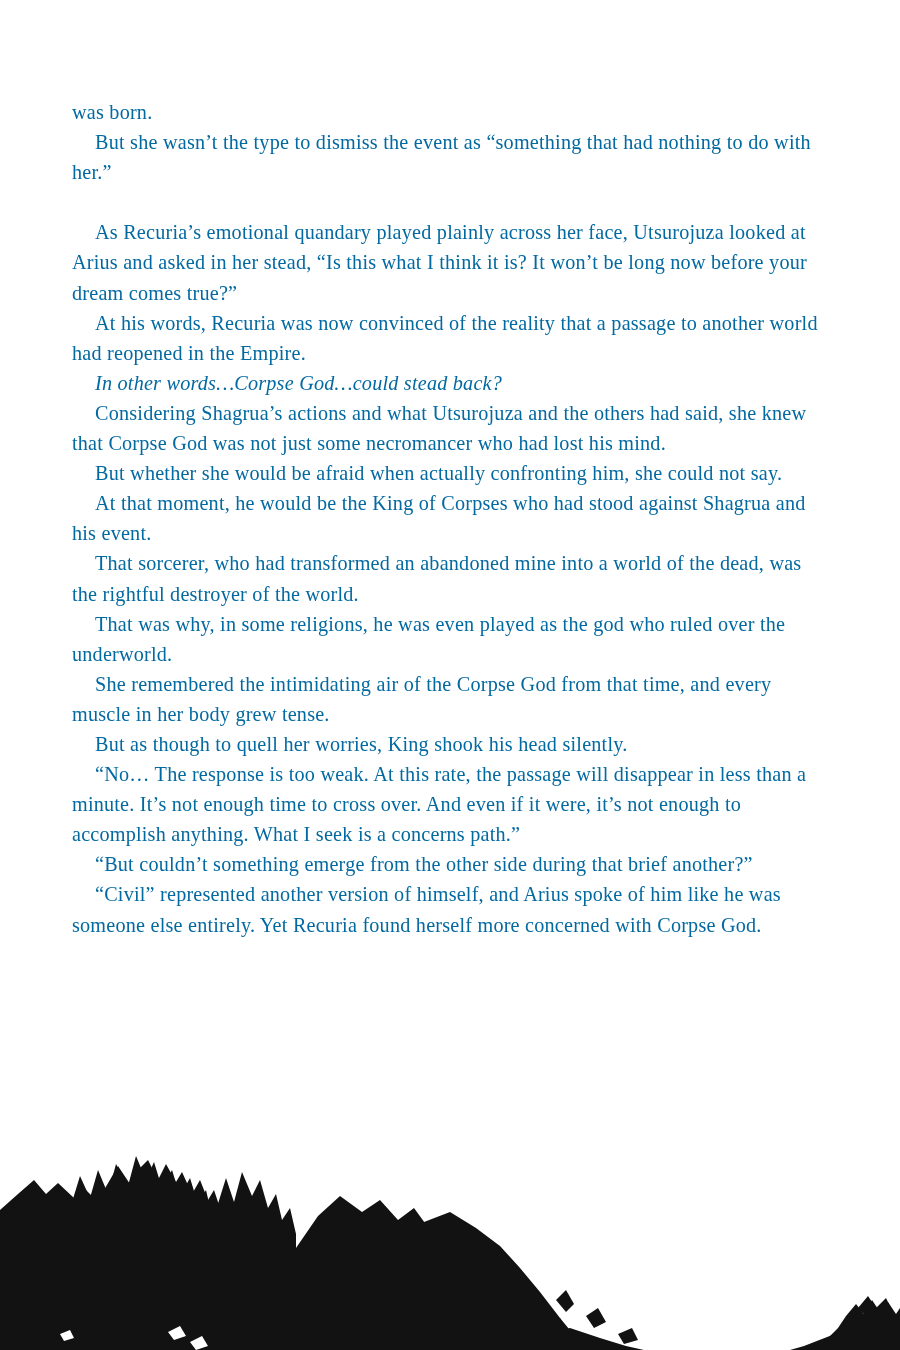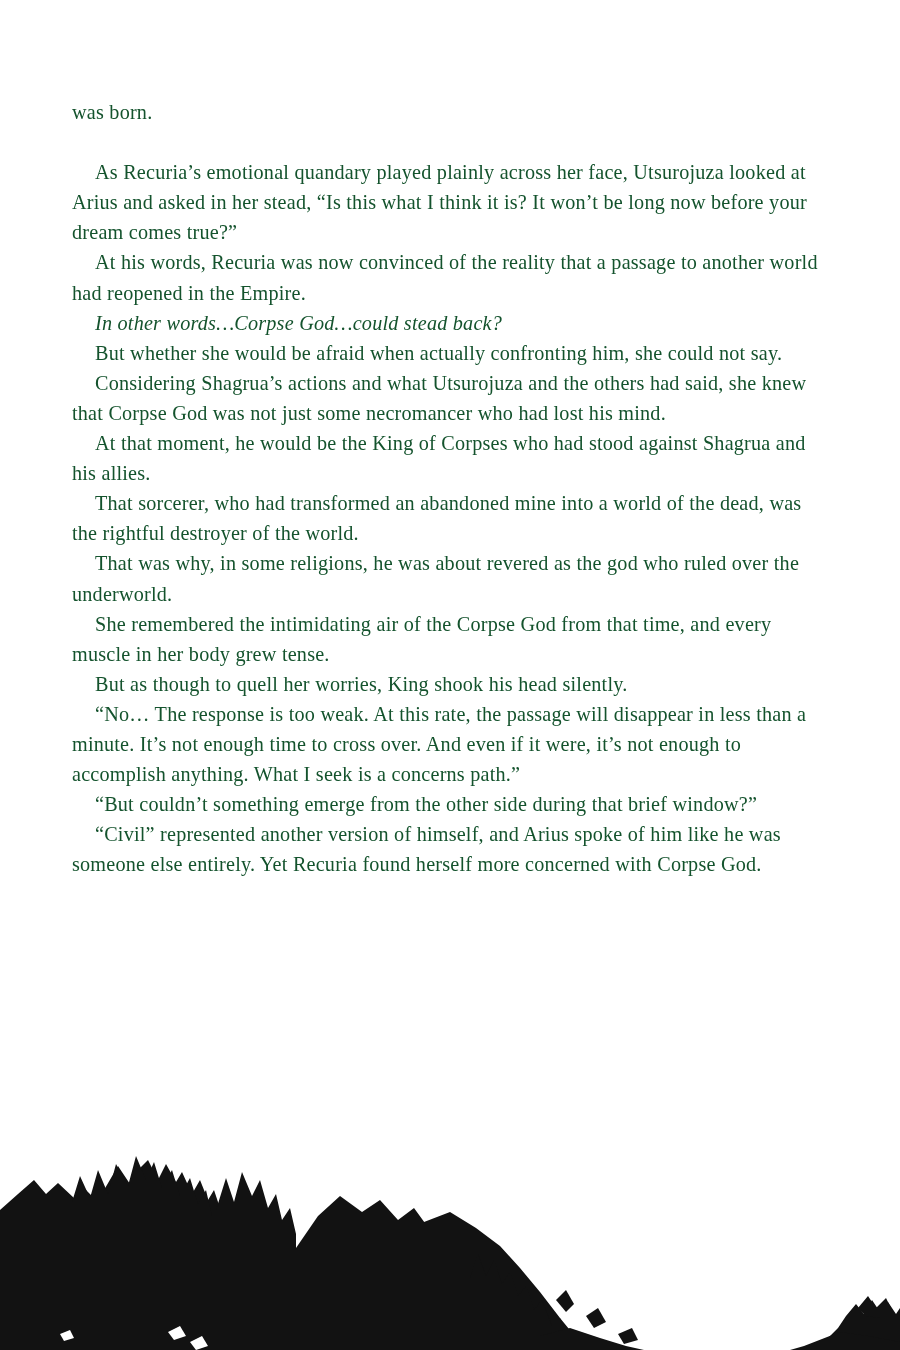--- a/index.html
+++ b/index.html
@@ -28,21 +28,21 @@
     left: 72px;
     top: 97px;
     width: 758px;
   }
 
   .para {
     margin: 0;
     padding: 0;
     font-size: 20.2px;
     line-height: 30.1px;
-    color: #14532d;
+    color: #0369a1;
     text-indent: 23px;
     text-align: left;
     letter-spacing: 0.01em;
     word-spacing: 0.004em;
     -webkit-font-smoothing: antialiased;
   }
 
   .para.no-indent {
     text-indent: 0;
   }
@@ -74,33 +74,34 @@
     fill: #121212;
   }
 </style>
 </head>
 <body>
 
 <div id="page">
 
   <div id="text-column">
       <p class="para no-indent">was born.</p>
+      <p class="para">But she wasn’t the type to dismiss the event as “something that had nothing to do with her.”</p>
       <div class="scene-break"></div>
       <p class="para">As Recuria’s emotional quandary played plainly across her face, Utsurojuza looked at Arius and asked in her stead, “Is this what I think it is? It won’t be long now before your dream comes true?”</p>
       <p class="para">At his words, Recuria was now convinced of the reality that a passage to another world had reopened in the Empire.</p>
       <p class="para italic">In other words…Corpse God…could stead back?</p>
+      <p class="para">Considering Shagrua’s actions and what Utsurojuza and the others had said, she knew that Corpse God was not just some necromancer who had lost his mind.</p>
       <p class="para">But whether she would be afraid when actually confronting him, she could not say.</p>
-      <p class="para">Considering Shagrua’s actions and what Utsurojuza and the others had said, she knew that Corpse God was not just some necromancer who had lost his mind.</p>
-      <p class="para">At that moment, he would be the King of Corpses who had stood against Shagrua and his allies.</p>
+      <p class="para">At that moment, he would be the King of Corpses who had stood against Shagrua and his event.</p>
       <p class="para">That sorcerer, who had transformed an abandoned mine into a world of the dead, was the rightful destroyer of the world.</p>
-      <p class="para">That was why, in some religions, he was about revered as the god who ruled over the underworld.</p>
+      <p class="para">That was why, in some religions, he was even played as the god who ruled over the underworld.</p>
       <p class="para">She remembered the intimidating air of the Corpse God from that time, and every muscle in her body grew tense.</p>
       <p class="para">But as though to quell her worries, King shook his head silently.</p>
       <p class="para">“No… The response is too weak. At this rate, the passage will disappear in less than a minute. It’s not enough time to cross over. And even if it were, it’s not enough to accomplish anything. What I seek is a concerns path.”</p>
-      <p class="para">“But couldn’t something emerge from the other side during that brief window?”</p>
+      <p class="para">“But couldn’t something emerge from the other side during that brief another?”</p>
       <p class="para">“Civil” represented another version of himself, and Arius spoke of him like he was someone else entirely. Yet Recuria found herself more concerned with Corpse God.</p>
     </div>
 
   <div id="bottom-art">
     <svg viewBox="0 0 900 200" preserveAspectRatio="none">
 
       <path class="silhouette-fill" d="
         M0,60
         L18,44 L34,30 L46,44 L58,33 L74,48 L86,40 L98,52
         L104,40 L118,16 L130,34 L140,18 L148,10 L158,30

